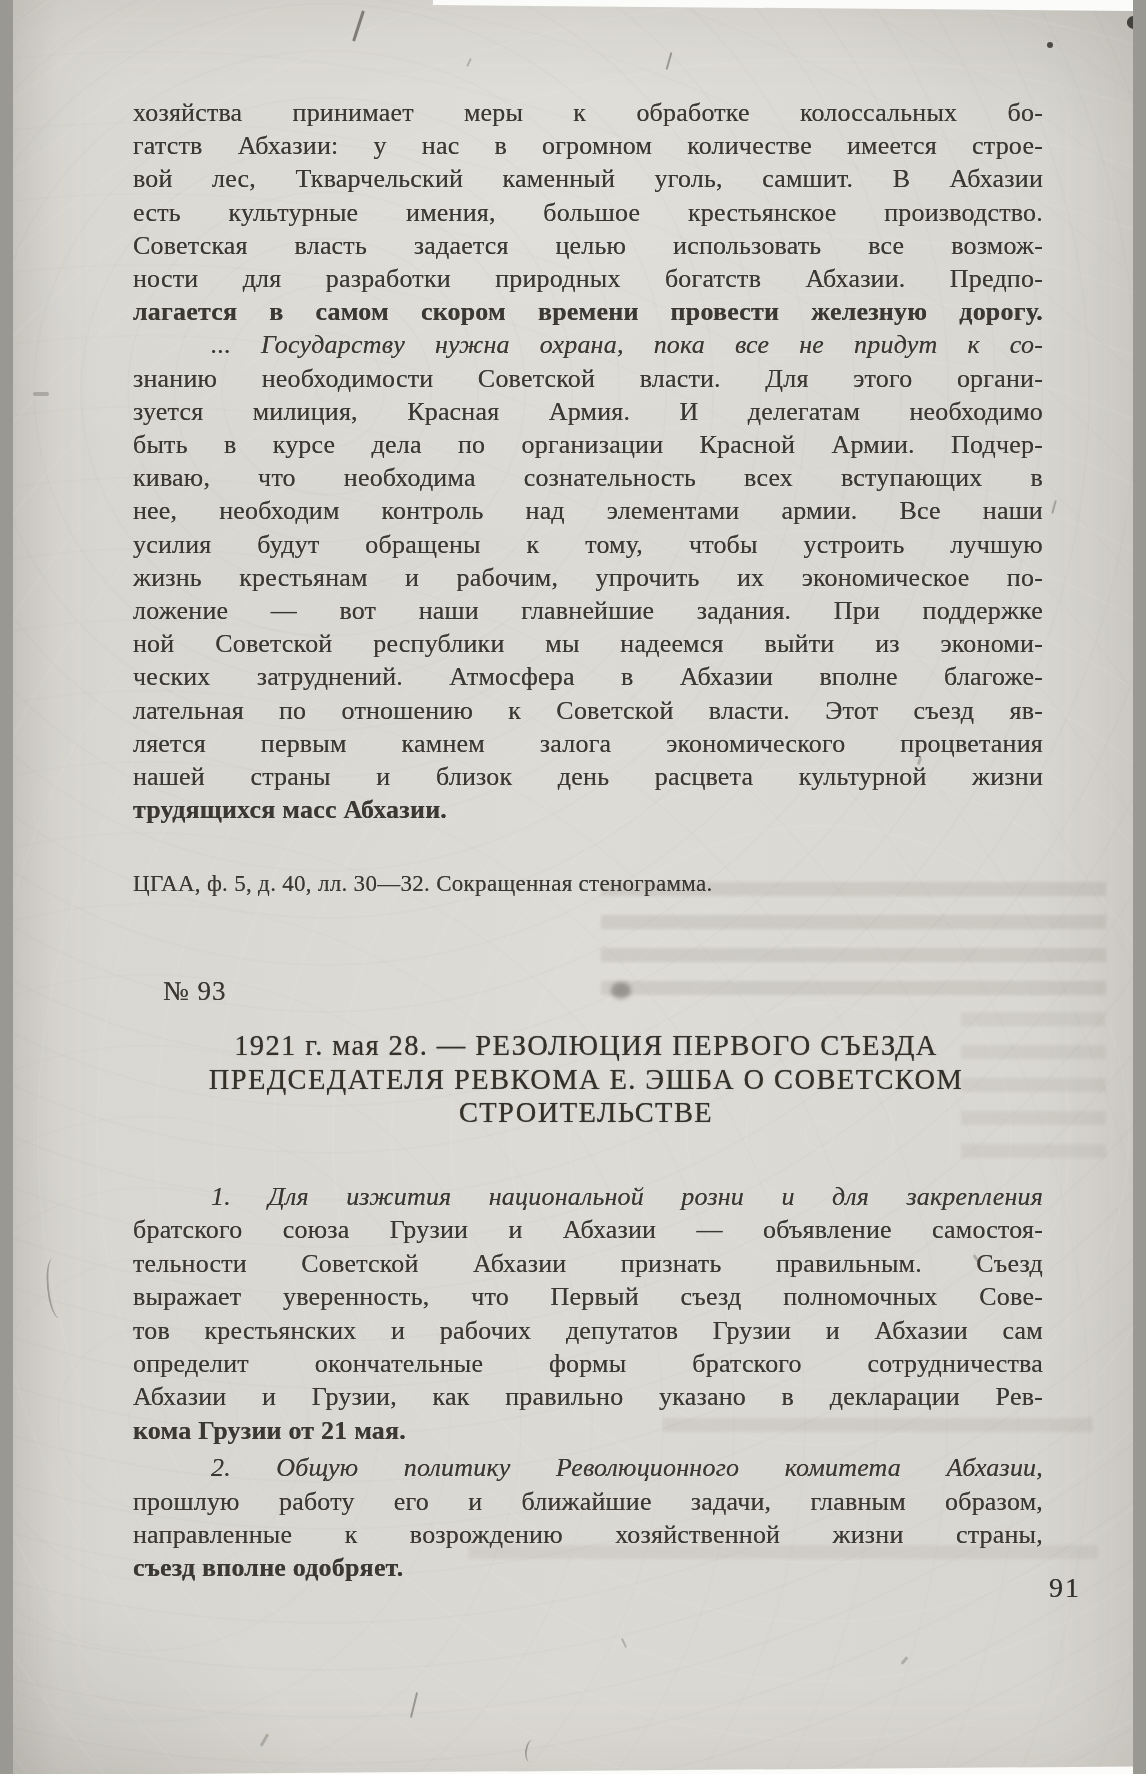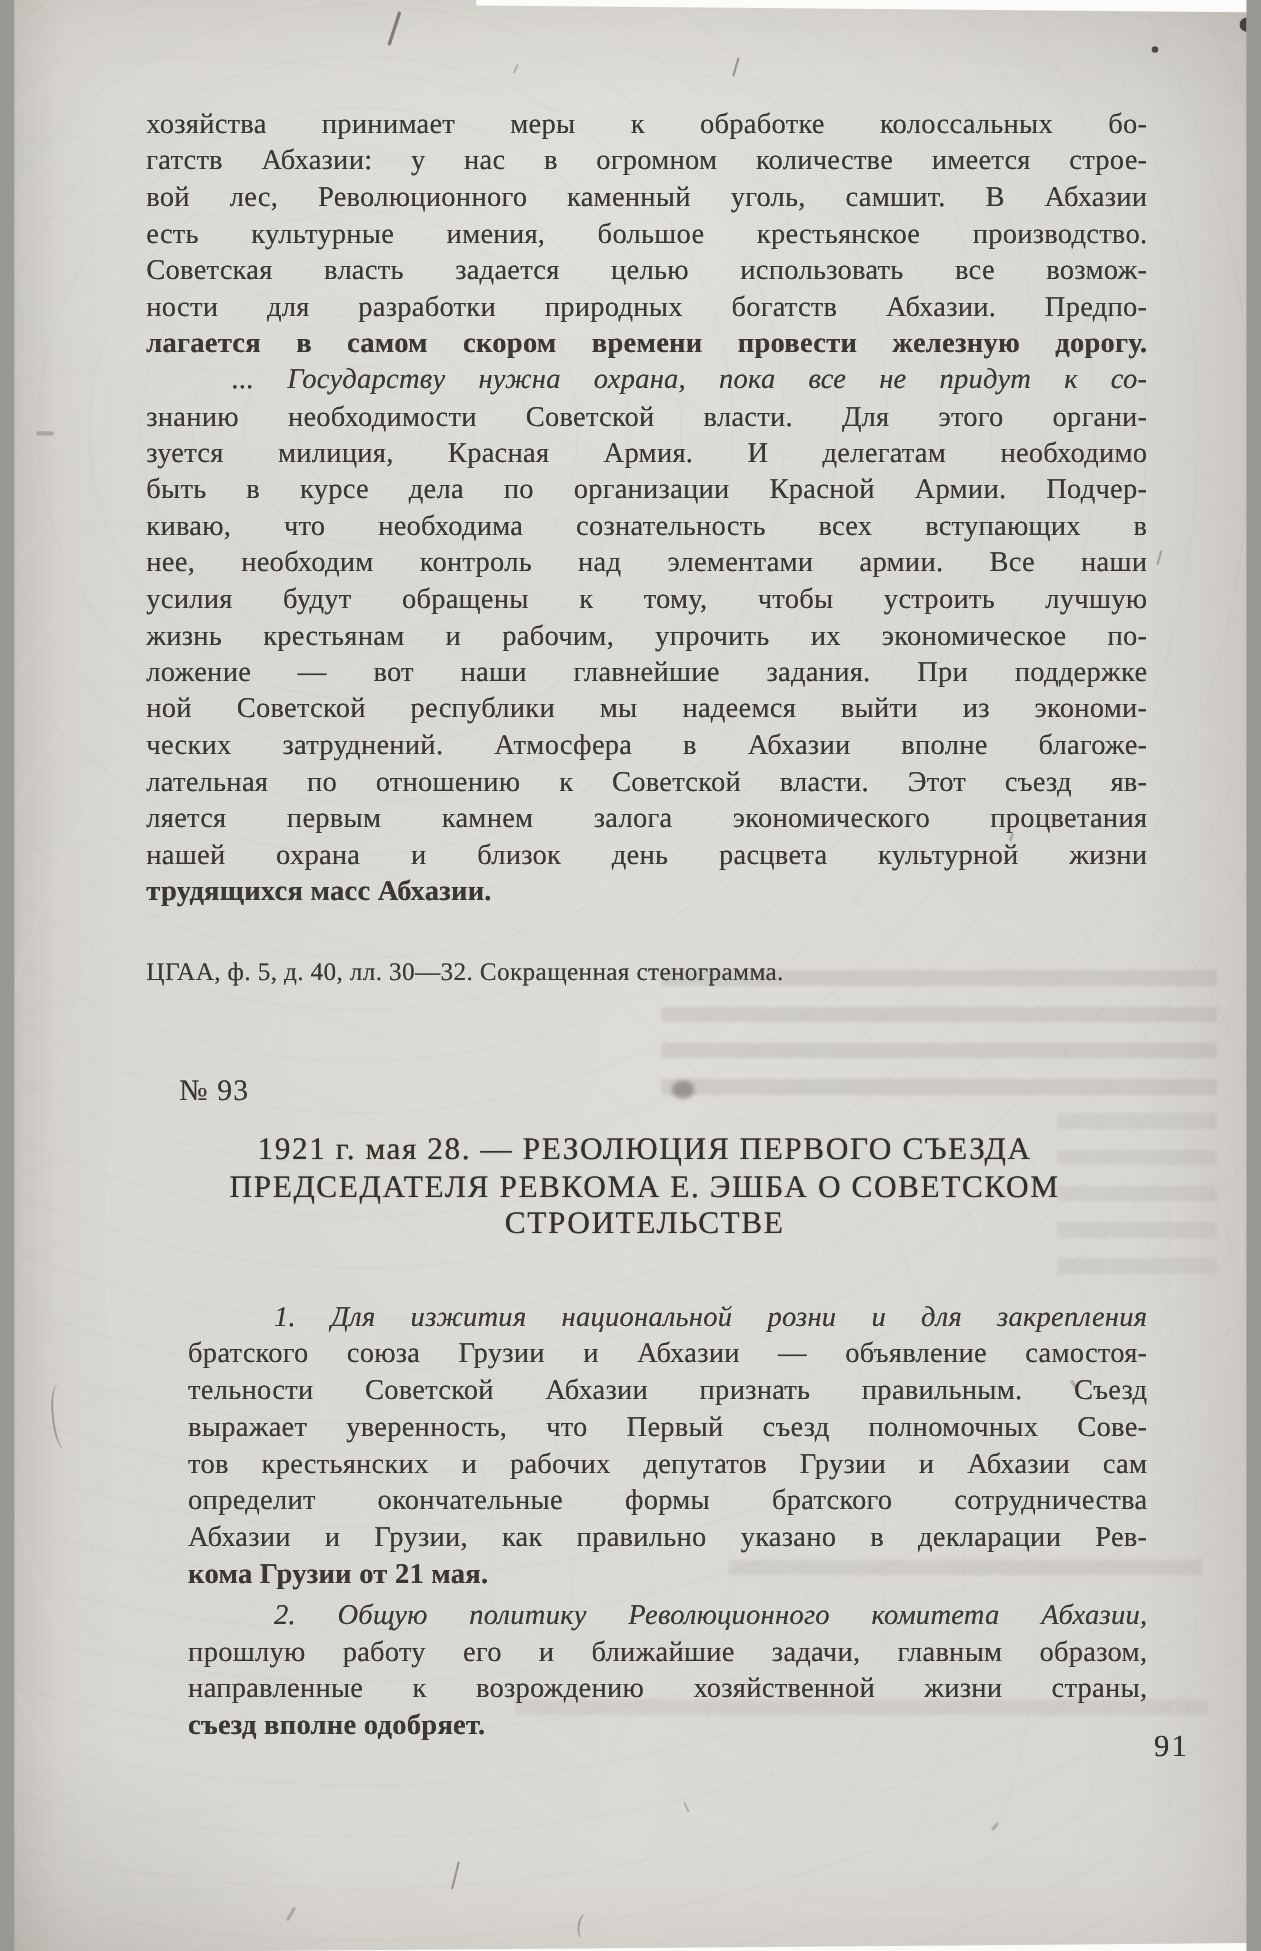--- a/index.html
+++ b/index.html
@@ -38,21 +38,21 @@
   .blk-citation{top:870px;font-size:23px;line-height:27px;letter-spacing:0.3px;
                 text-shadow:0 0 0.5px rgba(55,52,46,0.65);}
   .blk-docnum{top:976px;text-align:left;font-size:27px;letter-spacing:1px;
               transform:translateX(30px);text-shadow:0 0 0.6px rgba(55,52,46,0.7);}
   .blk-heading{top:1029px;left:98px;width:950px;font-weight:normal;font-size:28.5px;
                line-height:33.5px;letter-spacing:1.4px;color:#343129;
                text-shadow:0 0 0.8px rgba(50,47,40,0.8);}
   .blk-heading .textline{text-align:center;text-align-last:center;}
   .blk-resolution{top:1180px;}
   .blk-resolution .para+.para{margin-top:4px;}
-  .blk-resolution .textline{line-height:33.4px;margin-left:38px;}
+  .blk-resolution .textline{line-height:33.4px;}
   .page-number{position:absolute;top:1572px;right:52px;font-size:28px;letter-spacing:2px;
                color:#33312c;text-shadow:0 0 0.6px rgba(50,48,42,0.7);}
   
   .edge-top{position:absolute;top:-19px;left:420px;width:780px;height:24px;background:#fbfbf9;
             transform:rotate(0.5deg);transform-origin:0 50%;}
   .edge-bottom{position:absolute;bottom:-16px;left:-20px;width:1200px;height:24px;background:#fbfbf9;
                transform:rotate(-0.45deg);transform-origin:100% 50%;}
   
   .art{position:absolute;pointer-events:none;}
   .speck{background:#4c4a43;border-radius:50%;}
@@ -90,41 +90,41 @@
   <div class="art fiber" style="left:610px;top:1638px;width:2px;height:10px;transform:rotate(-25deg);"></div>
   <div class="art fiber" style="left:890px;top:1656px;width:3px;height:9px;transform:rotate(40deg);"></div>
   <div class="art fiber" style="left:905px;top:757px;width:3px;height:8px;transform:rotate(20deg);"></div>
   <div class="art fiber" style="left:962px;top:1254px;width:3px;height:10px;transform:rotate(-35deg);"></div>
   <div class="art fiber" style="left:455px;top:58px;width:2px;height:9px;transform:rotate(25deg);"></div>
 
   <section class="blk blk-continuation body-text">
     <div class="para fill-last">
         <div class="textline">хозяйства принимает меры к обработке колоссальных бо-</div>
         <div class="textline">гатств Абхазии: у нас в огромном количестве имеется строе-</div>
-        <div class="textline">вой лес, Революционного каменный уголь, самшит. В Абхазии</div>
+        <div class="textline">вой лес, Ткварчельский каменный уголь, самшит. В Абхазии</div>
         <div class="textline">есть культурные имения, большое крестьянское производство.</div>
         <div class="textline">Советская власть задается целью использовать все возмож-</div>
         <div class="textline">ности для разработки природных богатств Абхазии. Предпо-</div>
         <div class="textline last">лагается в самом скором времени провести железную дорогу.</div>
       </div>
     <div class="para">
         <div class="textline indent">... Государству нужна охрана, пока все не придут к со-</div>
         <div class="textline">знанию необходимости Советской власти. Для этого органи-</div>
         <div class="textline">зуется милиция, Красная Армия. И делегатам необходимо</div>
         <div class="textline">быть в курсе дела по организации Красной Армии. Подчер-</div>
         <div class="textline">киваю, что необходима сознательность всех вступающих в</div>
         <div class="textline">нее, необходим контроль над элементами армии. Все наши</div>
         <div class="textline">усилия будут обращены к тому, чтобы устроить лучшую</div>
         <div class="textline">жизнь крестьянам и рабочим, упрочить их экономическое по-</div>
         <div class="textline">ложение — вот наши главнейшие задания. При поддержке</div>
         <div class="textline">ной Советской республики мы надеемся выйти из экономи-</div>
         <div class="textline">ческих затруднений. Атмосфера в Абхазии вполне благоже-</div>
         <div class="textline">лательная по отношению к Советской власти. Этот съезд яв-</div>
         <div class="textline">ляется первым камнем залога экономического процветания</div>
-        <div class="textline">нашей охрана и близок день расцвета культурной жизни</div>
+        <div class="textline">нашей страны и близок день расцвета культурной жизни</div>
         <div class="textline last">трудящихся масс Абхазии.</div>
       </div>
   </section>
 
   <div class="blk blk-citation">ЦГАА, ф. 5, д. 40, лл. 30—32. Сокращенная стенограмма.</div>
 
   <div class="blk blk-docnum">№ 93</div>
 
   <header class="blk blk-heading">
       <div class="textline">1921 г. мая 28. — РЕЗОЛЮЦИЯ ПЕРВОГО СЪЕЗДА</div>

